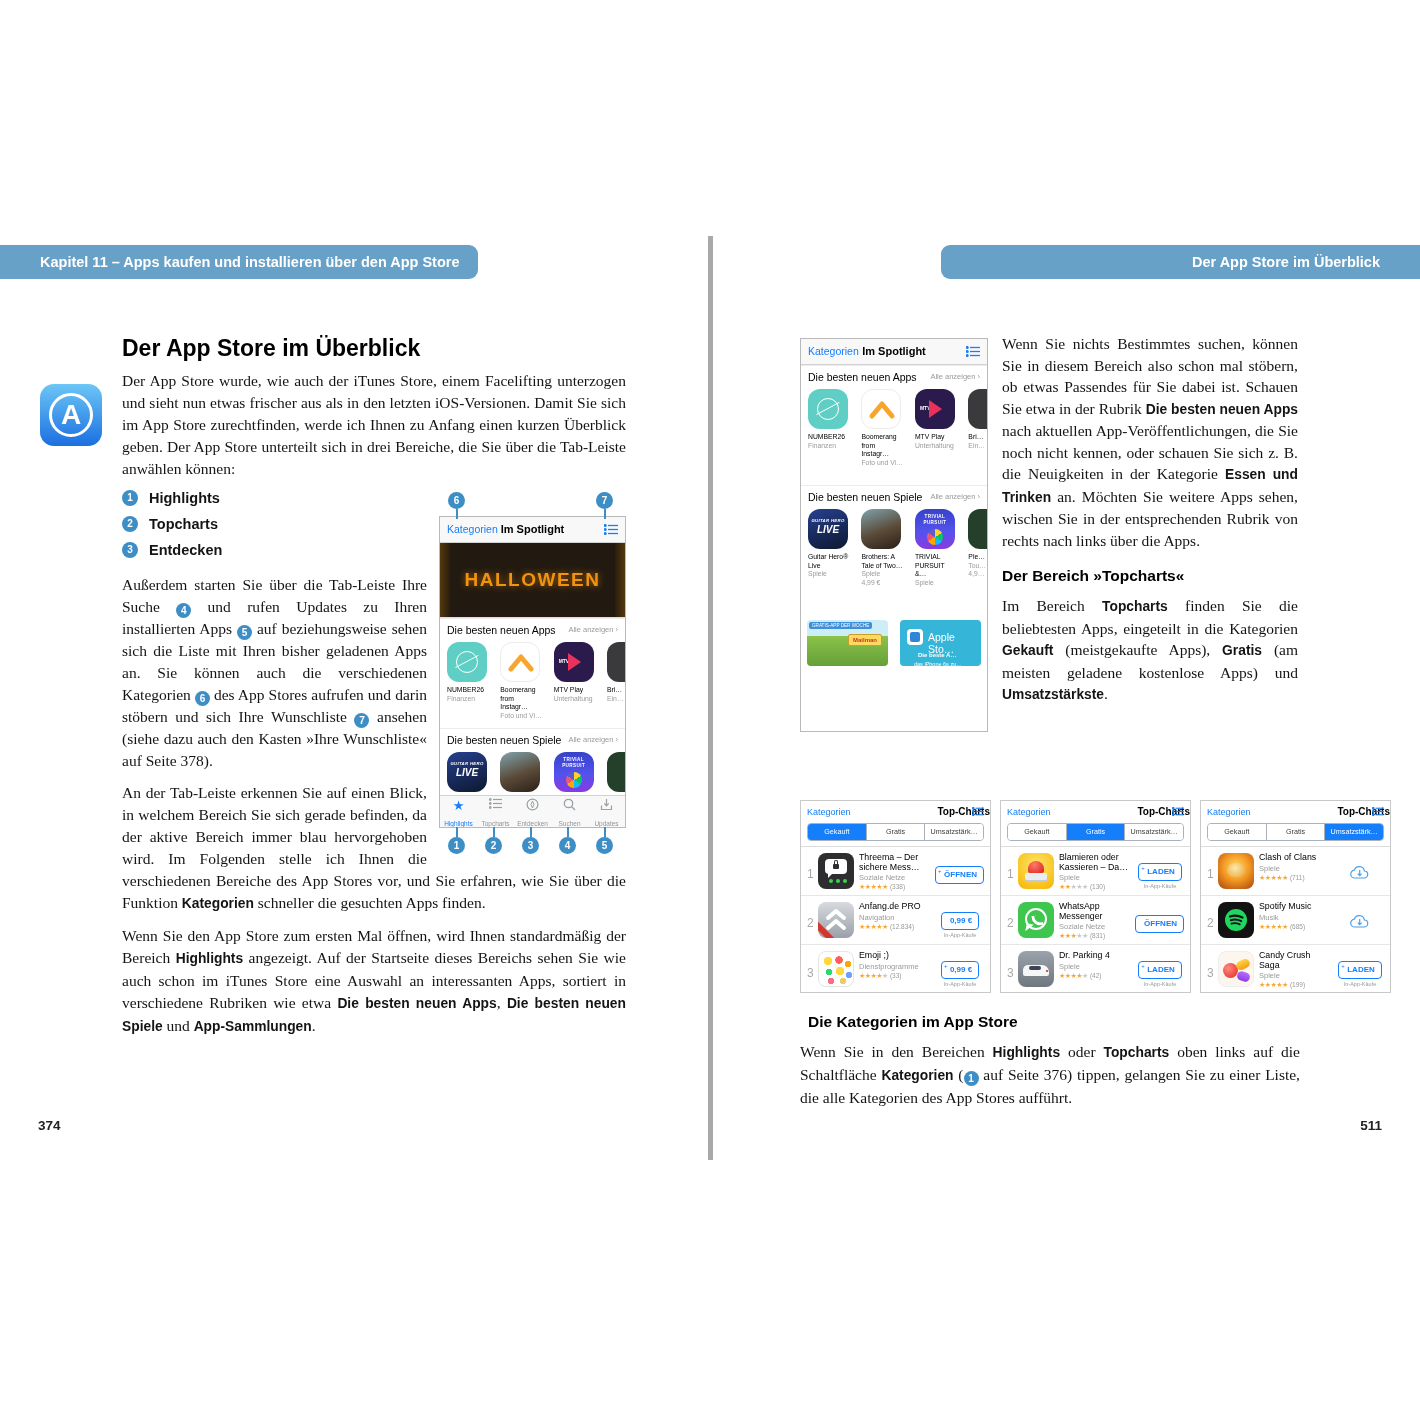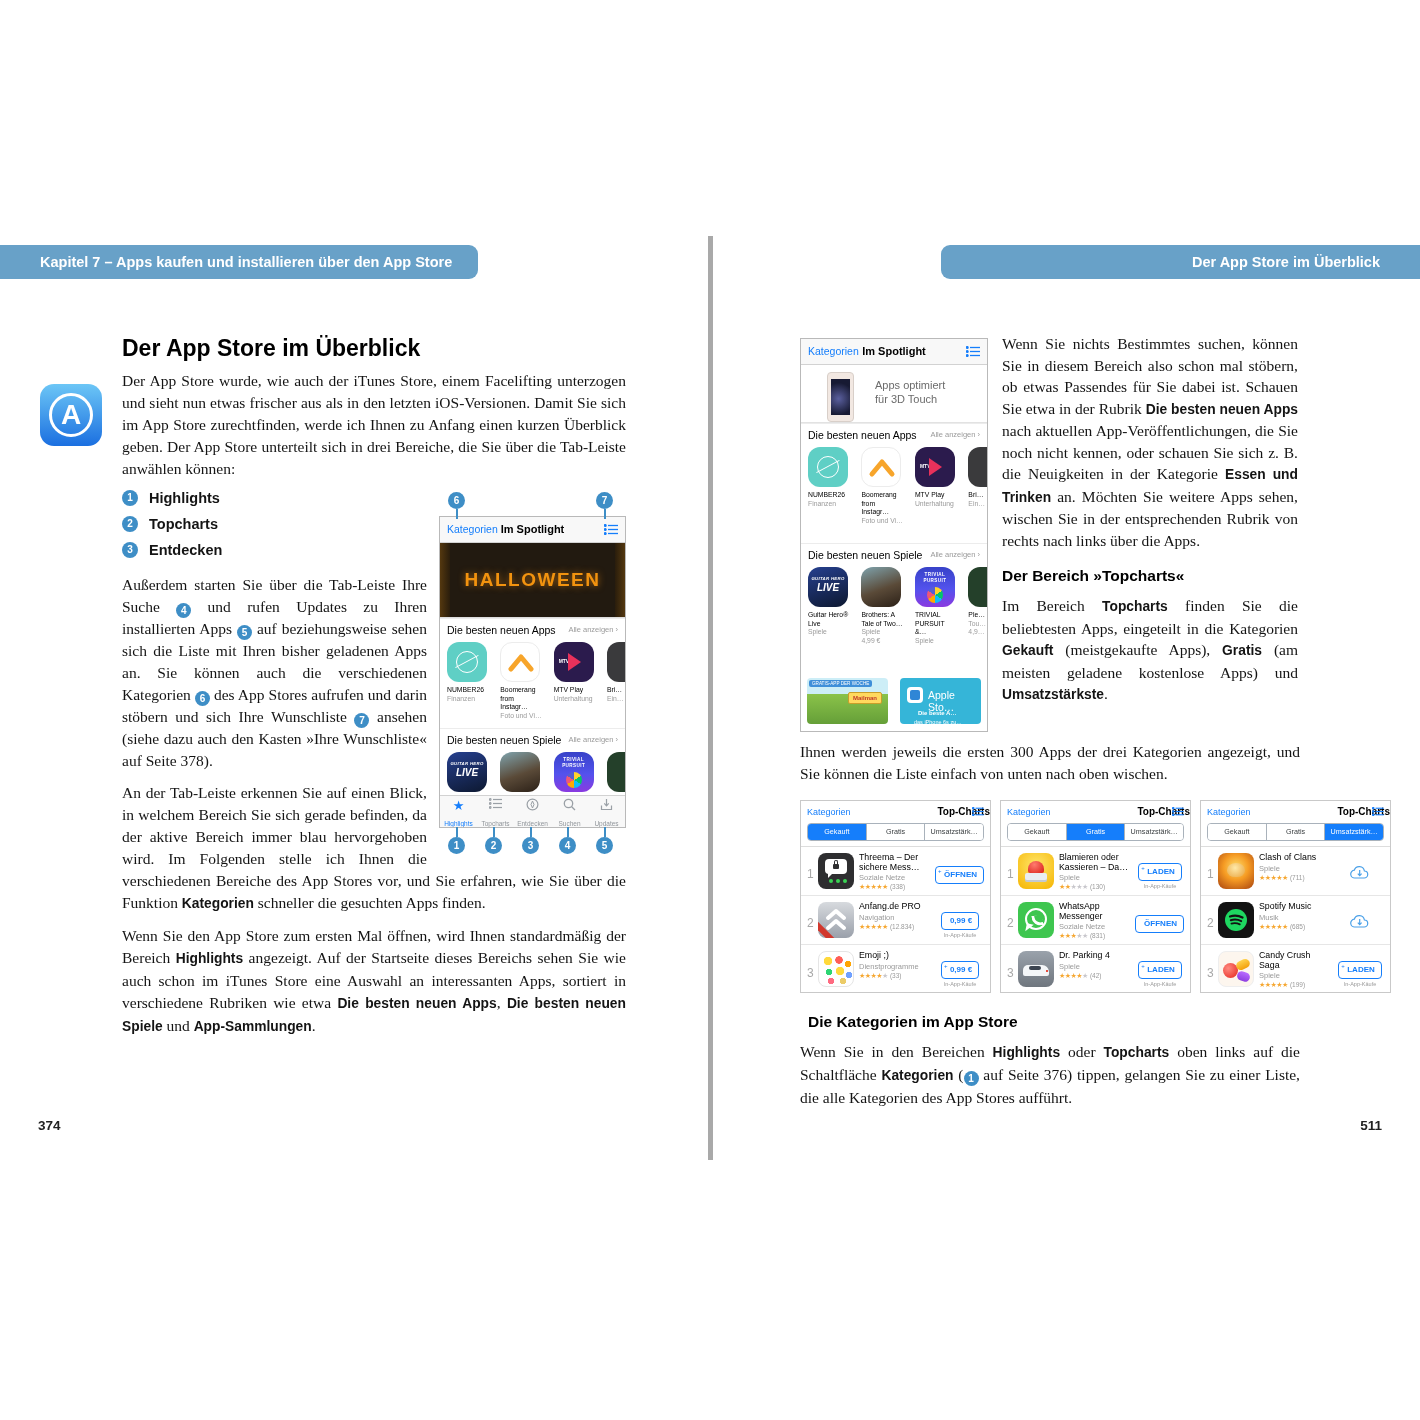--- a/index.html
+++ b/index.html
@@ -193,21 +193,21 @@
   .i-candy .c1{position:absolute;left:4px;top:11px;width:15px;height:15px;border-radius:50%;background:radial-gradient(circle at 35% 35%,#ff8a80,#e5231b)}
   .i-candy .c2{position:absolute;left:17px;top:8px;width:14px;height:9px;border-radius:5px;background:linear-gradient(180deg,#ffd34e,#f3a00c);transform:rotate(-25deg)}
   .i-candy .c3{position:absolute;left:18px;top:20px;width:13px;height:9px;border-radius:5px;background:linear-gradient(180deg,#b86bff,#8e3fe0);transform:rotate(18deg)}
 </style>
 </head>
 <body>
 
 <div class="spread">
   <div class="center-divider"></div>
 
-  <div class="hdr hdr-l">Kapitel 7 – Apps kaufen und installieren über den App Store</div>
+  <div class="hdr hdr-l">Kapitel 11 – Apps kaufen und installieren über den App Store</div>
   <div class="page-title">Der App Store im Überblick</div>
 
   <div class="as-icon">
     <div class="as-circle"></div>
     <span class="as-a">A</span>
   </div>
 
   <div class="text-left">
     <p>Der App Store wurde, wie auch der iTunes Store, einem Facelifting unterzogen und sieht nun etwas frischer aus als in den letzten iOS-Versionen. Damit Sie sich im App Store zurechtfinden, werde ich Ihnen zu Anfang einen kurzen Überblick geben. Der App Store unterteilt sich in drei Bereiche, die Sie über die Tab-Leiste anwählen können:</p>
 
@@ -375,28 +375,20 @@
           <g stroke="#157efb" stroke-width="1.3">
               <circle cx="1.2" cy="1.5" r="0.9" fill="#157efb"></circle>
               <line x1="4" y1="1.5" x2="14" y2="1.5"></line>
               <circle cx="1.2" cy="5.5" r="0.9" fill="#157efb"></circle>
               <line x1="4" y1="5.5" x2="14" y2="5.5"></line>
               <circle cx="1.2" cy="9.5" r="0.9" fill="#157efb"></circle>
               <line x1="4" y1="9.5" x2="14" y2="9.5"></line>
             </g>
         </svg>
       </div>
-      <div class="banner3d">
-        <div class="phone">
-            <div class="scr"></div>
-          </div>
-        <div class="b3dtext">
-          <span>Apps optimiert</span><br><span>für 3D Touch</span>
-        </div>
-      </div>
       <div class="ssec">
         <span class="t">Die besten neuen Apps</span>
         <span class="m">Alle anzeigen ›</span>
       </div>
       <div class="approw" style="height:96px">
         <div class="sapp">
           <div class="aicon i-n26"></div>
           <div class="alab">
               <span>NUMBER26</span>
               <span class="g">Finanzen</span>
@@ -489,21 +481,20 @@
       </div>
     </div>
   </div>
 
   <div class="col-right">
     <p><span>Wenn Sie nichts Bestimmtes suchen, können Sie in diesem Bereich also schon mal stöbern, ob etwas Passendes für Sie dabei ist. Schauen Sie etwa in der Rubrik </span><span class="ui-term">Die besten neuen Apps</span><span> nach aktuellen App-Veröffentlichungen, die Sie noch nicht kennen, oder schauen Sie sich z. B. die Neuigkeiten in der Kategorie </span><span class="ui-term">Essen und Trinken</span><span> an. Möchten Sie weitere Apps sehen, wischen Sie in der entsprechenden Rubrik von rechts nach links über die Apps.</span></p>
     <div class="subhead">Der Bereich »Topcharts«</div>
     <p><span>Im Bereich </span><span class="ui-term">Topcharts</span><span> finden Sie die beliebtesten Apps, eingeteilt in die Kategorien </span><span class="ui-term">Gekauft</span><span> (meistgekaufte Apps), </span><span class="ui-term">Gratis</span><span> (am meisten geladene kostenlose Apps) und </span><span class="ui-term">Umsatzstärkste</span><span>.</span></p>
   </div>
 
-  <div class="p7">Ihnen werden jeweils die ersten 300 Apps der drei Kategorien angezeigt, und Sie können die Liste einfach von unten nach oben wischen.</div>
 
   <div class="tcard tc1">
     <div class="tnav">
       <span class="back">Kategorien</span>
       <span class="ttl">Top-Charts</span>
       <svg class="ham" width="12" height="9" viewBox="0 0 14 11">
           <g stroke="#157efb" stroke-width="1.4">
             <circle cx="1.2" cy="1.5" r="0.9" fill="#157efb"></circle>
             <line x1="4" y1="1.5" x2="14" y2="1.5"></line>
             <circle cx="1.2" cy="5.5" r="0.9" fill="#157efb"></circle>

